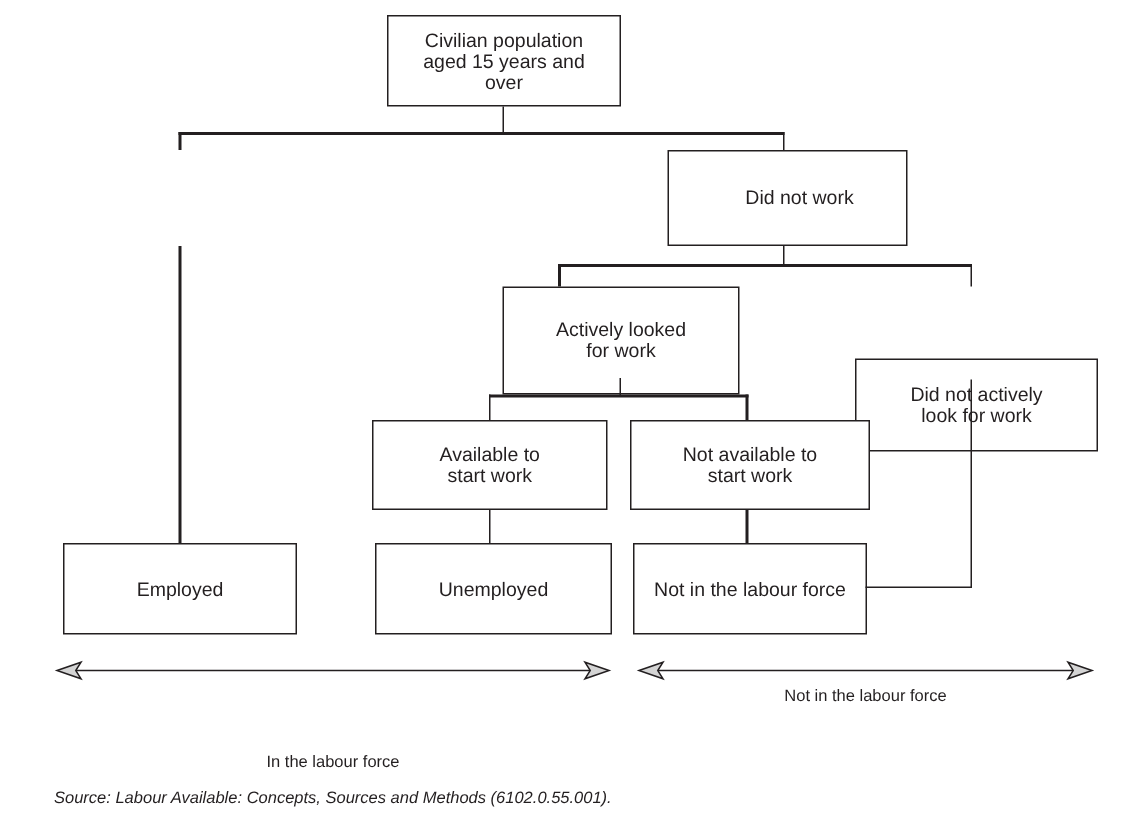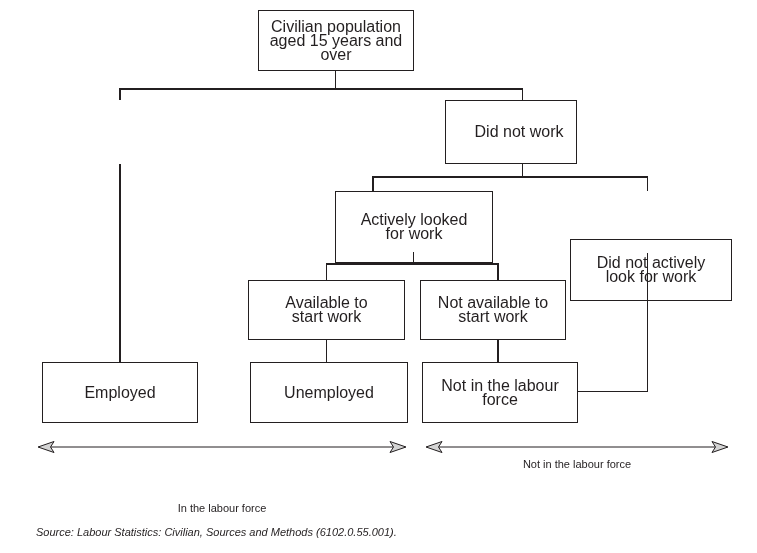--- a/index.html
+++ b/index.html
@@ -18,21 +18,21 @@
     overflow:hidden;
   }
   .node{
     position:absolute;
     box-sizing:border-box;
     border:1.5px solid var(--line);
     background:var(--background);
     display:flex;align-items:center;justify-content:center;
     text-align:center;
     white-space:pre-line;
-    font-size:16px;line-height:14px;
+    font-size:13px;line-height:14px;
   }
   .hline,.vline{position:absolute;background:var(--line);}
   .hline{height:1.5px;}
   .vline{width:1.5px;}
   .arrow-svg{position:absolute;overflow:visible;}
   .axis-label{
     position:absolute;text-align:center;font-size:11px;
   }
   .footnote{
     position:absolute;left:36px;top:489px;width:716px;
@@ -44,28 +44,28 @@
   }
 </style>
 </head>
 <body>
 
 <div id="stage">
 
   <div class="node" style="left:258px;top:10px;width:156px;height:61px;">Civilian population
 aged 15 years and
 over</div>
-  <div class="node" style="left:445px;top:100px;width:132px;height:64px;padding-left:16px;">Did not work</div>
+  <div class="node" style="left:445px;top:100px;width:160px;height:64px;padding-left:16px;">Did not work</div>
   <div class="node" style="left:335px;top:191px;width:158px;height:72px;">Actively looked
 for work</div>
   <div class="node" style="left:570px;top:191px;width:162px;height:62px;margin-top:48px;">Did not actively
 look for work</div>
   <div class="node" style="left:248px;top:280px;width:157px;height:60px;text-align:center;">Available to
 start work</div>
-  <div class="node" style="left:420px;top:280px;width:146px;height:60px;">Not available to
+  <div class="node" style="left:420px;top:280px;width:160px;height:60px;">Not available to
 start work</div>
   <div class="node" style="left:250px;top:362px;width:158px;height:61px;">Unemployed</div>
   <div class="node" style="left:42px;top:362px;width:156px;height:61px;">Employed</div>
   <div class="node" style="left:422px;top:362px;width:156px;height:61px;">Not in the labour force</div>
 
   <div class="vline" style="left:334.5px;top:71px;height:18px;"></div>
   <div class="hline" style="left:119px;top:88px;width:404px;"></div>
   <div class="vline" style="left:119px;top:88px;height:12px;"></div>
   <div class="vline" style="left:521.5px;top:88px;height:12px;"></div>
   <div class="vline" style="left:521.5px;top:164px;height:13px;"></div>
@@ -89,15 +89,15 @@
   </svg>
   <svg class="arrow-svg" style="left:424px;top:438px;" width="306" height="18">
     <line x1="12" y1="9" x2="294" y2="9" style="stroke:var(--line);stroke-width:1"></line>
     <polygon points="2,9 18,3.5 14.5,9 18,14.5" style="fill:var(--arrowhead-fill);stroke:var(--line);stroke-width:1"></polygon>
     <polygon points="304,9 288,3.5 291.5,9 288,14.5" style="fill:var(--arrowhead-fill);stroke:var(--line);stroke-width:1"></polygon>
   </svg>
 
   <div class="axis-label" style="left:36px;top:458px;width:372px;margin-top:44px;">In the labour force</div>
   <div class="axis-label" style="left:424px;top:458px;width:306px;">Not in the labour force</div>
 
-  <div class="source">Source: Labour Statistics: Civilian, Sources and Methods (6102.0.55.001).</div>
+  <div class="source">Source: Labour Available: Concepts, Sources and Methods (6102.0.55.001).</div>
 
 </div>
 
 </body></html>

